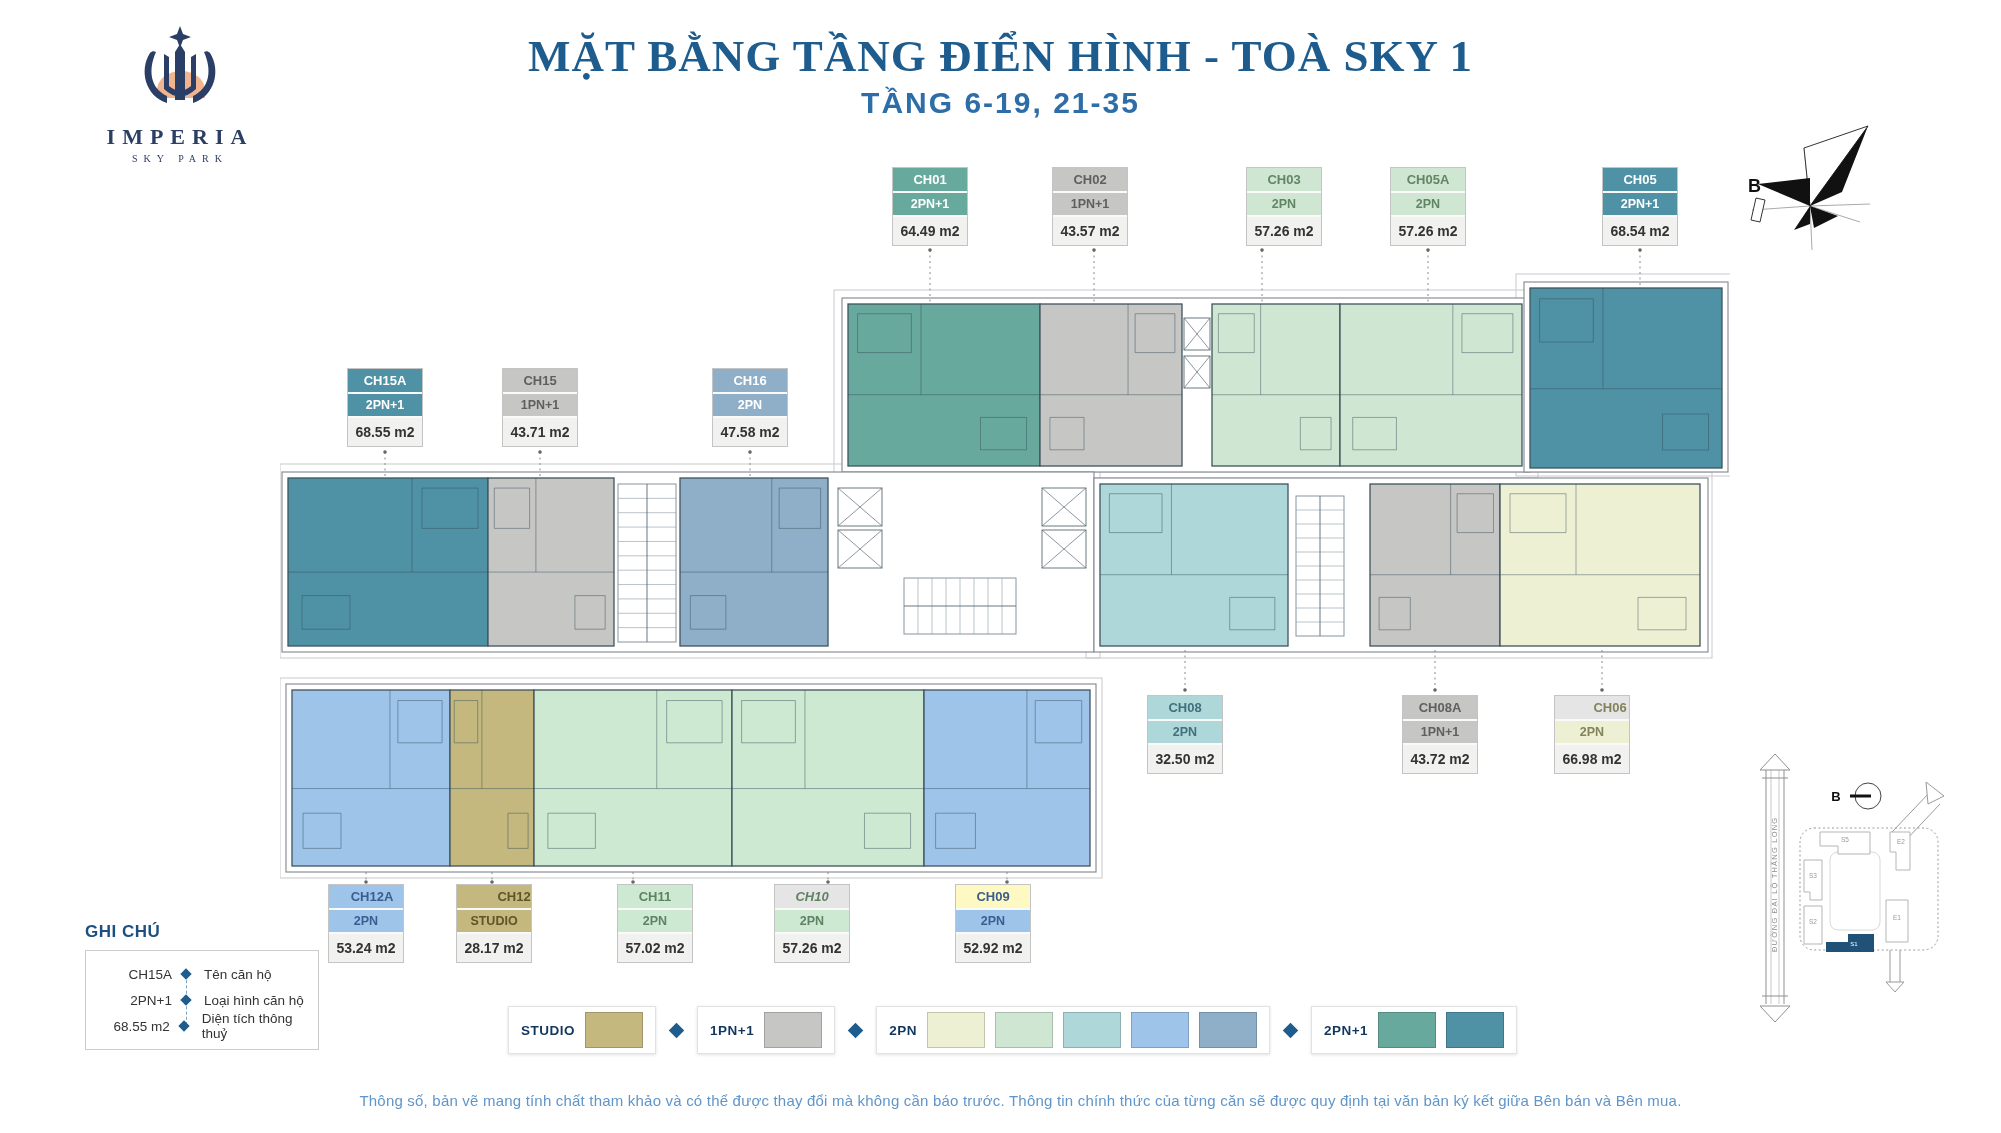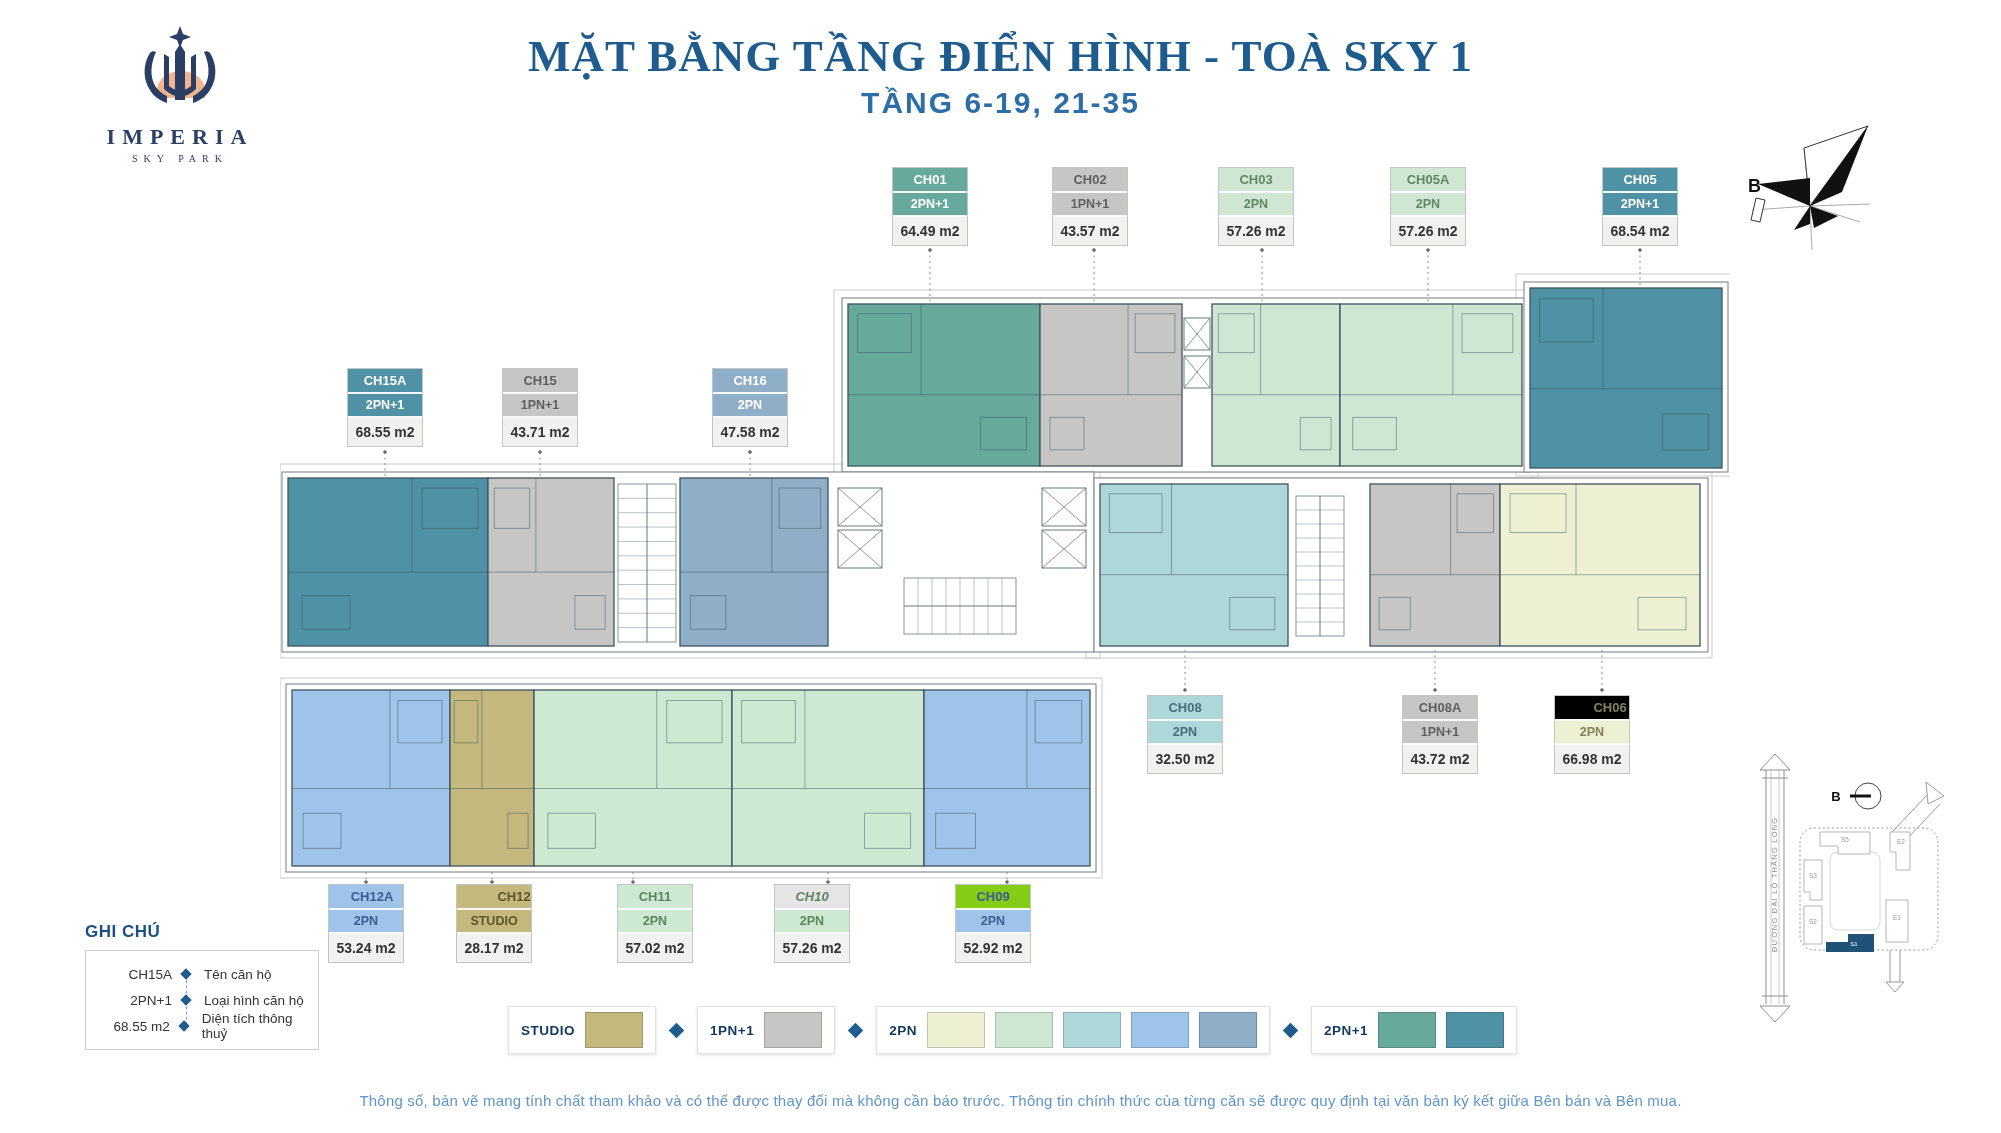--- a/index.html
+++ b/index.html
@@ -228,21 +228,21 @@
     <div class="unit-label" style="left: 892px; top: 167px;">
       <div class="ul-code" style="background: rgb(104, 169, 158); color: rgb(255, 255, 255);">CH01</div>
       <div class="ul-type" style="background: rgb(104, 169, 158); color: rgb(255, 255, 255);">2PN+1</div>
       <div class="ul-area">64.49 m2</div>
     </div>
     <div class="unit-label" style="left: 1052px; top: 167px;">
       <div class="ul-code" style="background: rgb(198, 198, 196); color: rgb(95, 95, 95);">CH02</div>
       <div class="ul-type" style="background: rgb(198, 198, 196); color: rgb(95, 95, 95);">1PN+1</div>
       <div class="ul-area">43.57 m2</div>
     </div>
-    <div class="unit-label" style="left: 1218px; top: 167px;">
+    <div class="unit-label" style="left: 1246px; top: 167px;">
       <div class="ul-code" style="background: rgb(207, 231, 210); color: rgb(98, 133, 101);">CH03</div>
       <div class="ul-type" style="background: rgb(207, 231, 210); color: rgb(98, 133, 101);">2PN</div>
       <div class="ul-area">57.26 m2</div>
     </div>
     <div class="unit-label" style="left: 1390px; top: 167px;">
       <div class="ul-code" style="background: rgb(207, 231, 210); color: rgb(98, 133, 101);">CH05A</div>
       <div class="ul-type" style="background: rgb(207, 231, 210); color: rgb(98, 133, 101);">2PN</div>
       <div class="ul-area">57.26 m2</div>
     </div>
     <div class="unit-label" style="left: 1602px; top: 167px;">
@@ -269,21 +269,21 @@
       <div class="ul-code" style="background: rgb(174, 215, 218); color: rgb(66, 112, 123);">CH08</div>
       <div class="ul-type" style="background: rgb(174, 215, 218); color: rgb(66, 112, 123);">2PN</div>
       <div class="ul-area">32.50 m2</div>
     </div>
     <div class="unit-label" style="left: 1402px; top: 695px;">
       <div class="ul-code" style="background: rgb(198, 198, 196); color: rgb(95, 95, 95);">CH08A</div>
       <div class="ul-type" style="background: rgb(198, 198, 196); color: rgb(95, 95, 95);">1PN+1</div>
       <div class="ul-area">43.72 m2</div>
     </div>
     <div class="unit-label" style="left: 1554px; top: 695px;">
-      <div class="ul-code" style="background: #000000; color: rgb(131, 131, 90); padding-left: 36px;">CH06</div>
+      <div class="ul-code" style="background: #e5e5e5; color: rgb(131, 131, 90); padding-left: 36px;">CH06</div>
       <div class="ul-type" style="background: rgb(238, 240, 212); color: rgb(131, 131, 90);">2PN</div>
       <div class="ul-area">66.98 m2</div>
     </div>
     <div class="unit-label" style="left: 328px; top: 884px;">
       <div class="ul-code" style="background: rgb(158, 196, 234); color: rgb(59, 94, 146); padding-left: 12px;">CH12A</div>
       <div class="ul-type" style="background: rgb(158, 196, 234); color: rgb(59, 94, 146);">2PN</div>
       <div class="ul-area">53.24 m2</div>
     </div>
     <div class="unit-label" style="left: 456px; top: 884px;">
       <div class="ul-code" style="background: rgb(196, 184, 126); color: rgb(95, 85, 39); padding-left: 40px;">CH12</div>
@@ -294,21 +294,21 @@
       <div class="ul-code" style="background: rgb(205, 233, 210); color: rgb(95, 130, 99);">CH11</div>
       <div class="ul-type" style="background: rgb(205, 233, 210); color: rgb(95, 130, 99);">2PN</div>
       <div class="ul-area">57.02 m2</div>
     </div>
     <div class="unit-label" style="left: 774px; top: 884px;">
       <div class="ul-code" style="background: #e5e5e5; color: rgb(95, 130, 99); font-style: italic;">CH10</div>
       <div class="ul-type" style="background: rgb(205, 233, 210); color: rgb(95, 130, 99);">2PN</div>
       <div class="ul-area">57.26 m2</div>
     </div>
     <div class="unit-label" style="left: 955px; top: 884px;">
-      <div class="ul-code" style="background: #84cc16; color: rgb(59, 94, 146);">CH09</div>
+      <div class="ul-code" style="background: #fef9c3; color: rgb(59, 94, 146);">CH09</div>
       <div class="ul-type" style="background: rgb(158, 196, 234); color: rgb(59, 94, 146);">2PN</div>
       <div class="ul-area">52.92 m2</div>
     </div>
   </div>
 
 <div class="ghi-chu">
   <div class="gc-title">GHI CHÚ</div>
   <div class="gc-box">
     <div class="gc-line"></div>
     <div class="gc-row">

